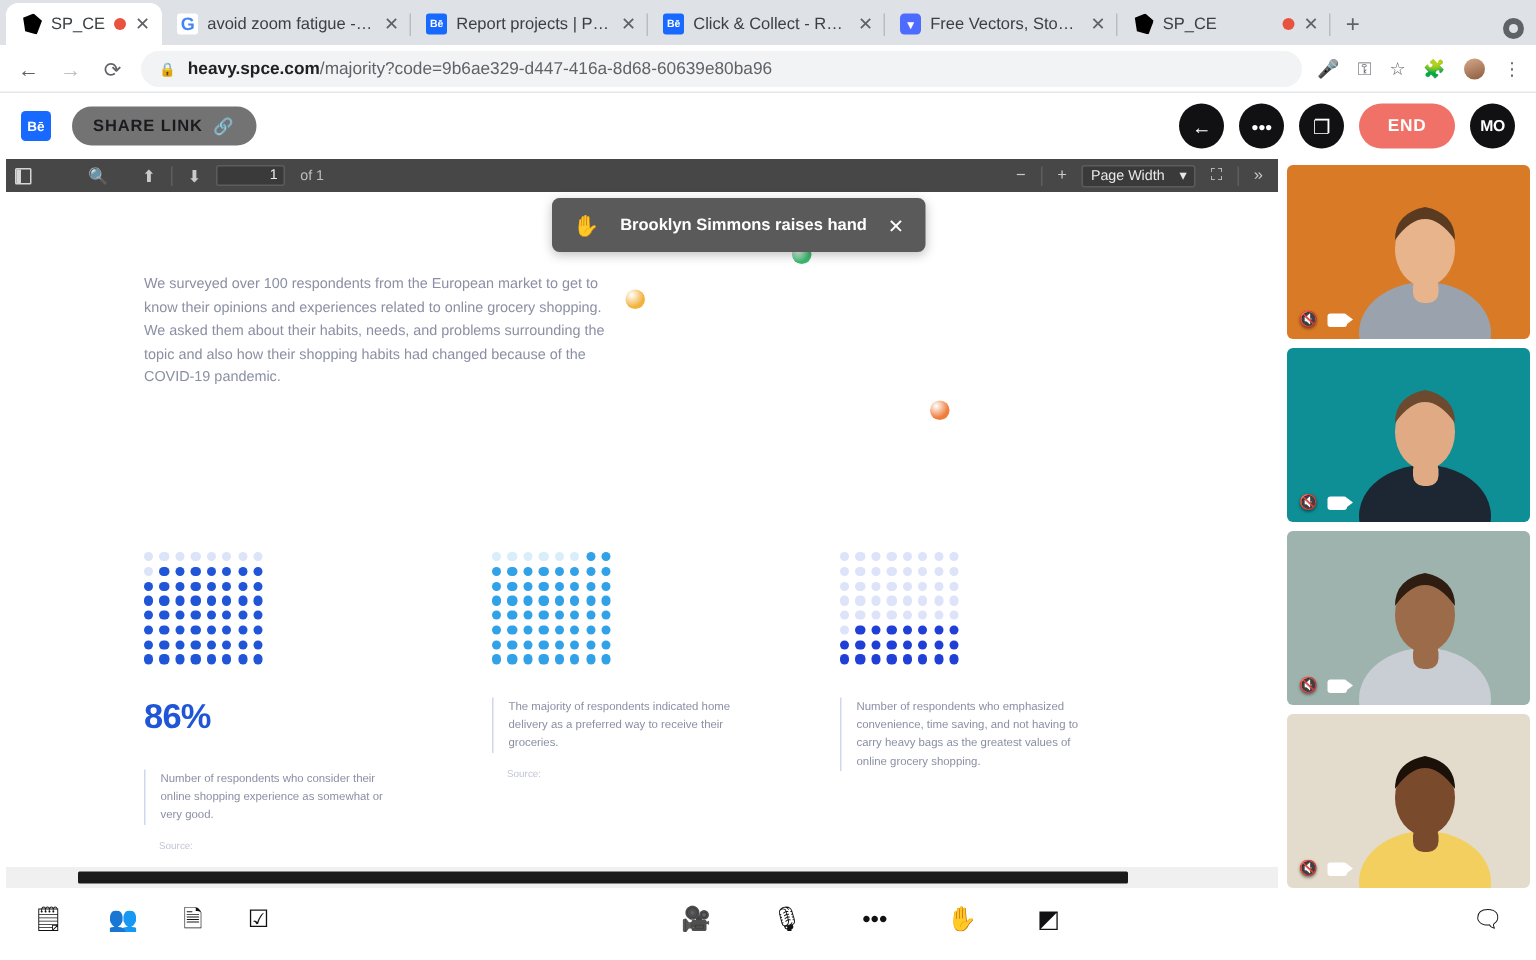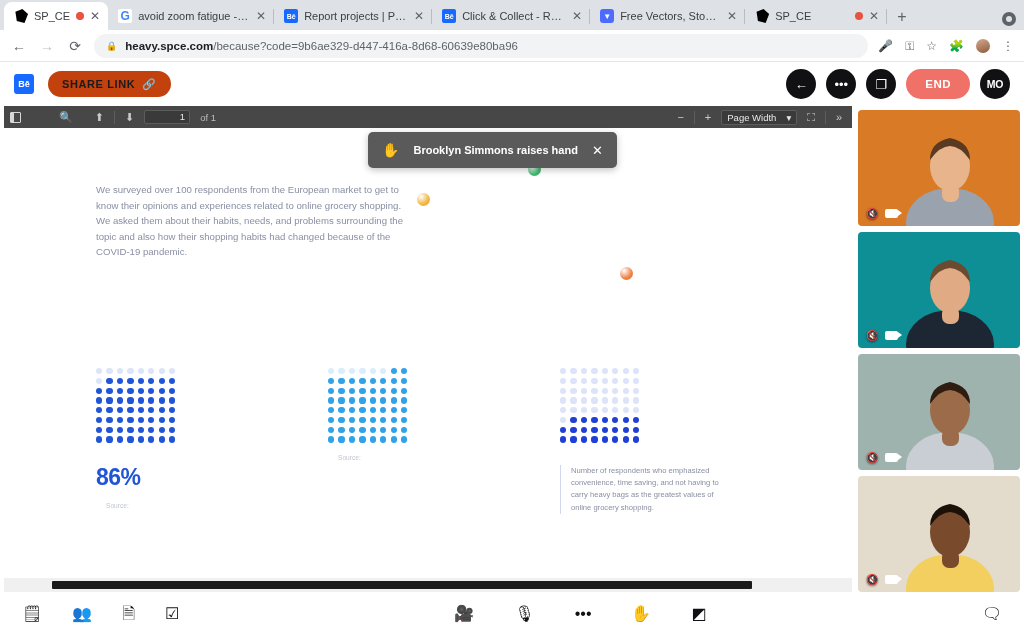--- a/index.html
+++ b/index.html
@@ -59,21 +59,21 @@
 
   
   .app-header {
     height:44px; background:#fff; display:flex; align-items:center;
     padding:0 14px; gap:14px;
   }
   .be-logo { width:20px;height:20px;background:#1769ff;border-radius:3px;
     color:#fff;font-size:9px;font-weight:bold;display:flex;
     align-items:center;justify-content:center; }
   .share-link {
-    background:#c2410c; border-radius:16px; height:26px;
+    background:#737373; border-radius:16px; height:26px;
     display:flex; align-items:center; gap:7px; padding:0 14px;
     font-size:11px; font-weight:bold; letter-spacing:.6px; color:#1b1b1f;
   }
   .header-right { margin-left:auto; display:flex; align-items:center; gap:10px; }
   .circ-btn {
     width:30px;height:30px;border-radius:50%;background:#111114;color:#fff;
     display:flex;align-items:center;justify-content:center;font-size:13px;
   }
   .end-btn {
     height:30px;padding:0 19px;border-radius:15px;background:#f07167;color:#fff;
@@ -200,21 +200,21 @@
       </span>
   </div>
 </div>
 
 <div class="browser-toolbar">
   <span class="nav-btn">←</span>
   <span class="nav-btn dim">→</span>
   <span class="nav-btn">⟳</span>
   <div class="omnibox">
     <span class="lock">🔒</span>
-    <span><b class="host">heavy.spce.com</b><span>/because?code=9b6ae329-d447-416a-8d68-60639e80ba96</span></span>
+    <span><b class="host">heavy.spce.com</b><span>/majority?code=9b6ae329-d447-416a-8d68-60639e80ba96</span></span>
   </div>
   <div class="tool-icons">
     <span>🎤</span>
     <span>⚿</span>
     <span>☆</span>
     <span>🧩</span>
     <span class="av"></span>
     <span>⋮</span>
   </div>
 </div>
@@ -330,20 +330,21 @@
                 <span class="dot" style="background: rgb(31, 85, 214);"></span>
                 <span class="dot" style="background: rgb(31, 85, 214);"></span>
                 <span class="dot" style="background: rgb(31, 85, 214);"></span>
                 <span class="dot" style="background: rgb(31, 85, 214);"></span>
                 <span class="dot" style="background: rgb(31, 85, 214);"></span>
                 <span class="dot" style="background: rgb(31, 85, 214);"></span>
                 <span class="dot" style="background: rgb(31, 85, 214);"></span>
                 <span class="dot" style="background: rgb(31, 85, 214);"></span>
               </div>
               <div class="pct" style="color: rgb(31, 85, 214);">86%</div>
+              <div class="stat-desc">Number of respondents who consider their online shopping experience as somewhat or very good.</div>
               <div class="source">Source:</div>
             </div>
             <div class="stat">
               <div class="dotgrid">
                 <span class="dot" style="background: rgb(217, 237, 250);"></span>
                 <span class="dot" style="background: rgb(217, 237, 250);"></span>
                 <span class="dot" style="background: rgb(217, 237, 250);"></span>
                 <span class="dot" style="background: rgb(217, 237, 250);"></span>
                 <span class="dot" style="background: rgb(217, 237, 250);"></span>
                 <span class="dot" style="background: rgb(217, 237, 250);"></span>
@@ -399,20 +400,21 @@
                 <span class="dot" style="background: rgb(50, 162, 232);"></span>
                 <span class="dot" style="background: rgb(50, 162, 232);"></span>
                 <span class="dot" style="background: rgb(50, 162, 232);"></span>
                 <span class="dot" style="background: rgb(50, 162, 232);"></span>
                 <span class="dot" style="background: rgb(50, 162, 232);"></span>
                 <span class="dot" style="background: rgb(50, 162, 232);"></span>
                 <span class="dot" style="background: rgb(50, 162, 232);"></span>
                 <span class="dot" style="background: rgb(50, 162, 232);"></span>
                 <span class="dot" style="background: rgb(50, 162, 232);"></span>
               </div>
+              <div class="stat-desc">The majority of respondents indicated home delivery as a preferred way to receive their groceries.</div>
               <div class="source">Source:</div>
             </div>
             <div class="stat">
               <div class="dotgrid">
                 <span class="dot" style="background: rgb(221, 227, 249);"></span>
                 <span class="dot" style="background: rgb(221, 227, 249);"></span>
                 <span class="dot" style="background: rgb(221, 227, 249);"></span>
                 <span class="dot" style="background: rgb(221, 227, 249);"></span>
                 <span class="dot" style="background: rgb(221, 227, 249);"></span>
                 <span class="dot" style="background: rgb(221, 227, 249);"></span>

